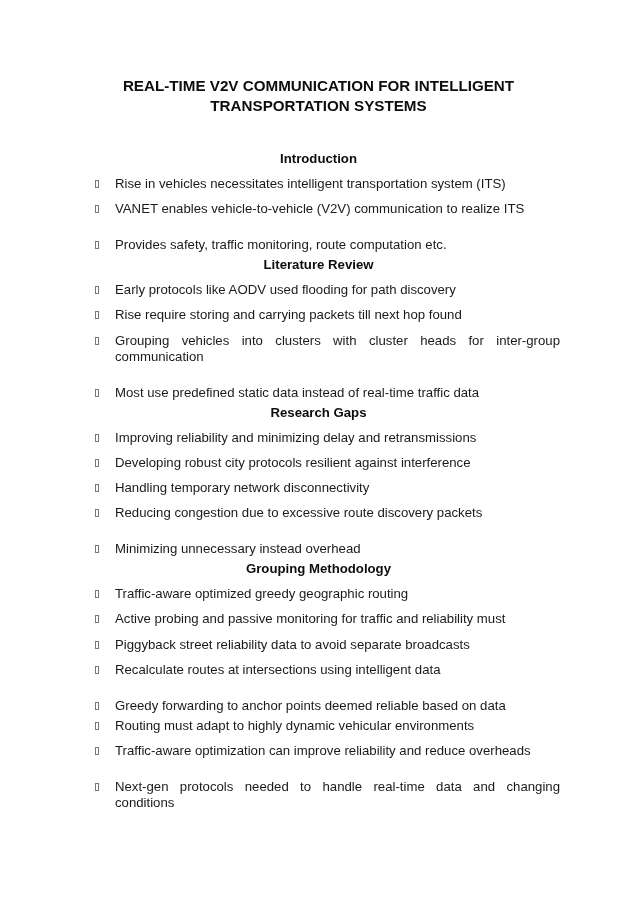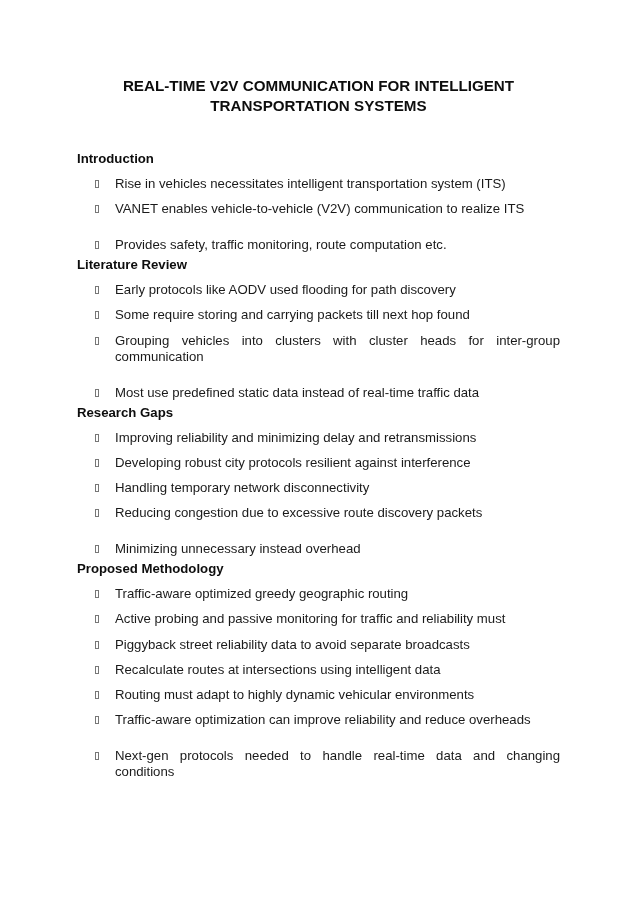--- a/index.html
+++ b/index.html
@@ -41,20 +41,21 @@
       top: 151px;
       width: 483px;
     }
     .section-heading {
       font-weight: bold;
       font-size: 13.2px;
       line-height: 16px;
       height: 16px;
       margin: 0 0 9px 0;
       color: #0d0d0d;
+      text-align: center;
     }
     .bullet-list {
       list-style: none;
       margin: 0;
       padding: 0;
     }
     .bullet-item {
       position: relative;
       padding-left: 38px;
       font-size: 13.2px;
@@ -110,21 +111,21 @@
       </div>
       <div class="section">
         <div class="section-heading">Literature Review</div>
         <ul class="bullet-list">
           <li class="bullet-item">
             <span class="bullet"></span>
             <span class="text">Early protocols like AODV used flooding for path discovery</span>
           </li>
           <li class="bullet-item">
             <span class="bullet"></span>
-            <span class="text">Some require storing and carrying packets till next hop found</span>
+            <span class="text">Rise require storing and carrying packets till next hop found</span>
           </li>
           <li class="bullet-item">
             <span class="bullet"></span>
             <span class="text">Grouping vehicles into clusters with cluster heads for inter-group communication</span>
           </li>
           <li class="bullet-item last">
             <span class="bullet"></span>
             <span class="text">Most use predefined static data instead of real-time traffic data</span>
           </li>
         </ul>
@@ -148,37 +149,41 @@
             <span class="bullet"></span>
             <span class="text">Reducing congestion due to excessive route discovery packets</span>
           </li>
           <li class="bullet-item last">
             <span class="bullet"></span>
             <span class="text">Minimizing unnecessary instead overhead</span>
           </li>
         </ul>
       </div>
       <div class="section">
-        <div class="section-heading">Proposed Methodology</div>
+        <div class="section-heading">Grouping Methodology</div>
         <ul class="bullet-list">
           <li class="bullet-item">
             <span class="bullet"></span>
             <span class="text">Traffic-aware optimized greedy geographic routing</span>
           </li>
           <li class="bullet-item">
             <span class="bullet"></span>
             <span class="text">Active probing and passive monitoring for traffic and reliability must</span>
           </li>
           <li class="bullet-item">
             <span class="bullet"></span>
             <span class="text">Piggyback street reliability data to avoid separate broadcasts</span>
           </li>
           <li class="bullet-item">
             <span class="bullet"></span>
             <span class="text">Recalculate routes at intersections using intelligent data</span>
+          </li>
+          <li class="bullet-item last">
+            <span class="bullet"></span>
+            <span class="text">Greedy forwarding to anchor points deemed reliable based on data</span>
           </li>
         </ul>
       </div>
       <div class="section">
         <ul class="bullet-list">
           <li class="bullet-item">
             <span class="bullet"></span>
             <span class="text">Routing must adapt to highly dynamic vehicular environments</span>
           </li>
           <li class="bullet-item">

